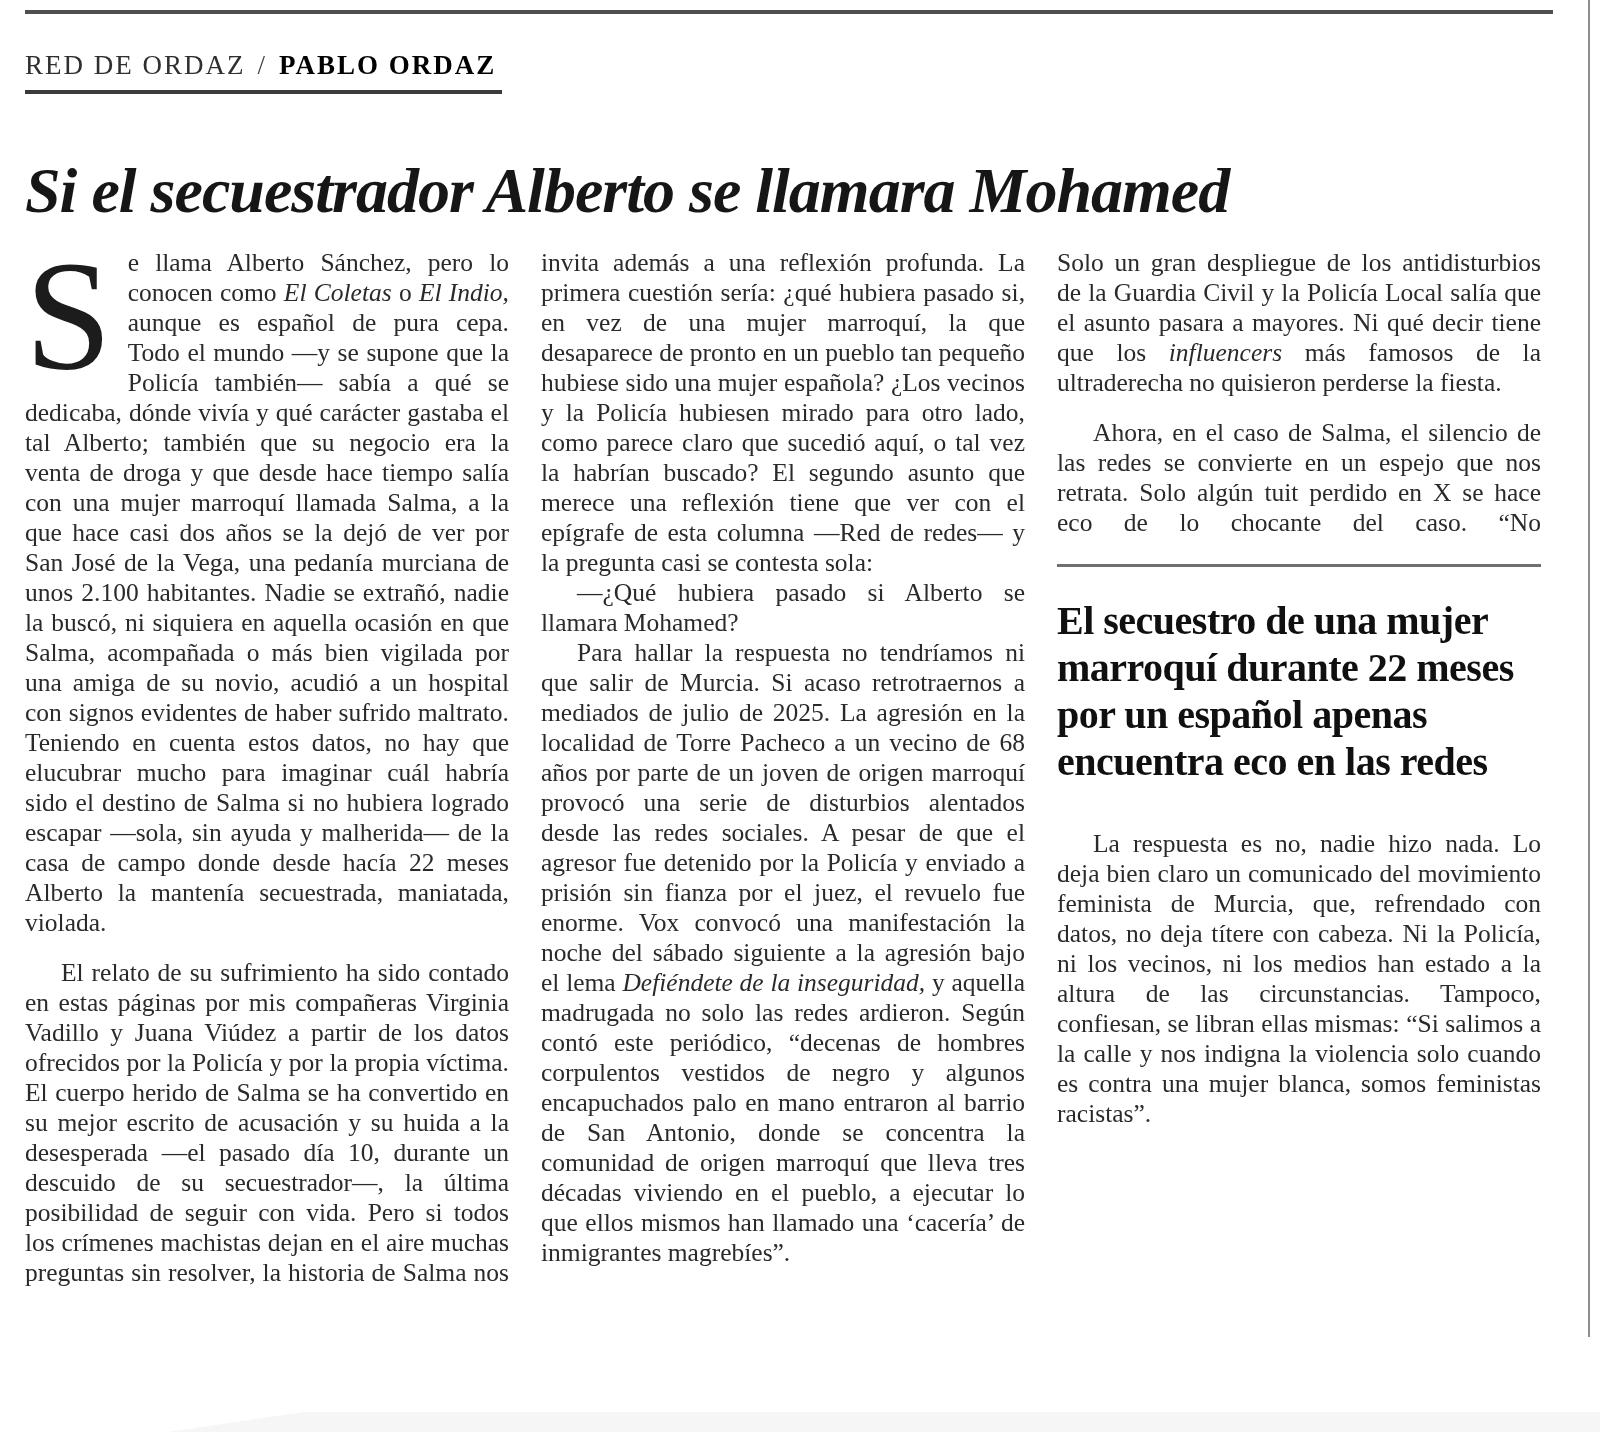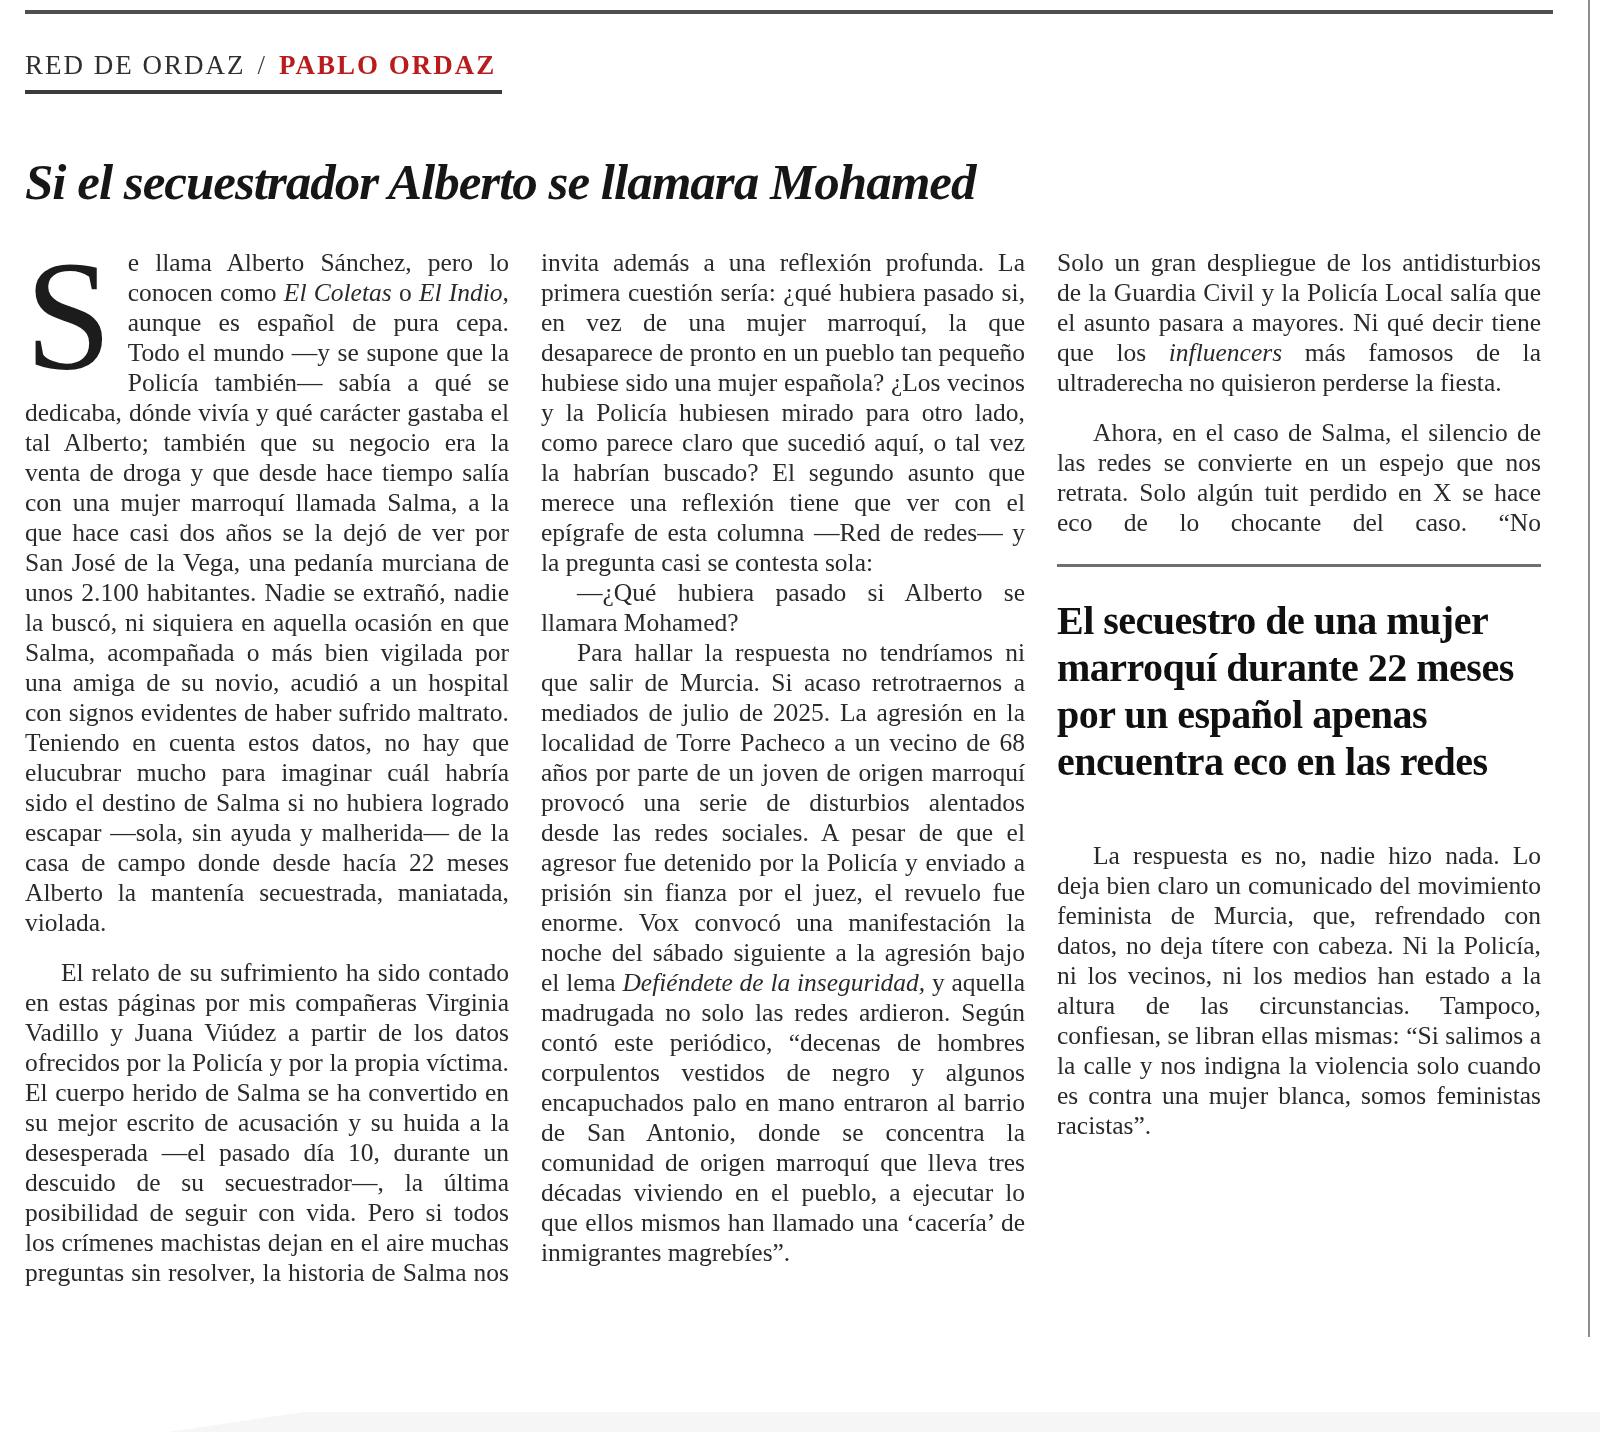--- a/index.html
+++ b/index.html
@@ -9,42 +9,42 @@
   }
   .top-rule{position:absolute;left:25px;top:10px;width:1528px;height:4px;background:var(--rule-dark,#4f4f4f);}
   .col-divider{position:absolute;left:1588px;top:0;width:2px;height:1337px;background:var(--rule-light,#8d8d8d);}
   .kicker{
     position:absolute;left:25px;top:50px;
     font-size:27px;letter-spacing:2px;color:#2f2f2f;
     border-bottom:4px solid #3b3b3b;padding-bottom:9px;padding-right:6px;
     white-space:nowrap;
   }
   .kicker .sep{margin:0 12px;color:#444;}
-  .kicker .author{font-weight:700;color:#b91c1c;}
+  .kicker .author{font-weight:700;color:#000000;}
   .headline{
     position:absolute;left:25px;top:106px;width:1545px;
-    font-size:51px;line-height:84px;font-style:italic;font-weight:700;
+    font-size:64px;line-height:84px;font-style:italic;font-weight:700;
     color:var(--headline-ink,#161616);letter-spacing:-1px;
   }
   .columns{position:absolute;left:25px;top:248px;width:1516px;display:flex;gap:32px;}
   .col{
     flex:0 0 484px;width:484px;
     font-size:25.5px;line-height:30px;text-align:justify;
     hyphens:auto;-webkit-hyphens:auto;
   }
   .col p{margin:0;}
   p.indent{text-indent:36px;}
   p.cont{text-align-last:justify;margin-top:20px;}
   .dropcap{
     float:left;font-size:156px;line-height:128px;
     margin:4px 16px -6px 0;color:#1c1c1c;font-style:normal;
   }
   .pullquote{
     border-top:3px solid var(--quote-rule,#6f6f6f);
-    margin:26px 0 56px 0;padding-top:30px;
+    margin:26px 0 44px 0;padding-top:30px;
     font-weight:700;font-size:40px;line-height:47px;letter-spacing:-0.5px;
     color:#101010;text-align:left;text-align-last:auto;hyphens:manual;
   }
   .bottom-edge{
     position:absolute;left:0;bottom:0;width:100%;height:20px;
     background:var(--edge-band,#f6f6f7);
     clip-path:polygon(10.5% 100%,19% 0,100% 0,100% 100%);
   }
 </style>
 </head>

